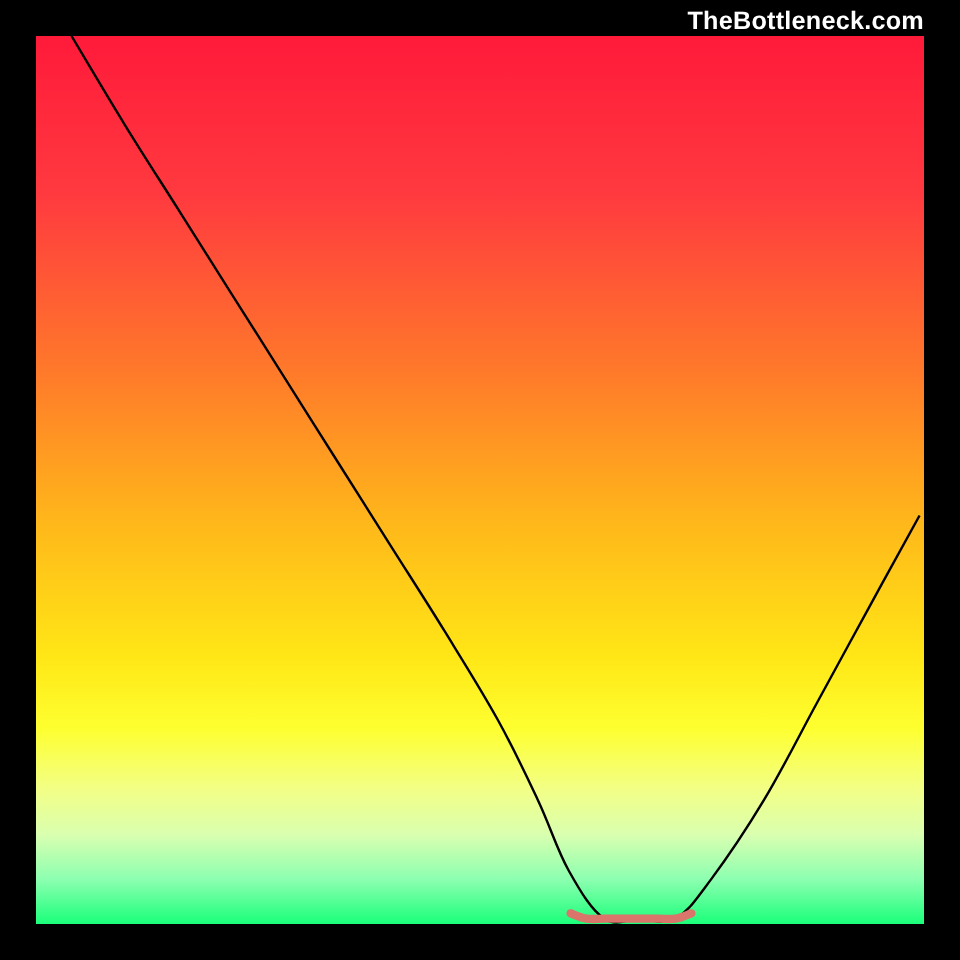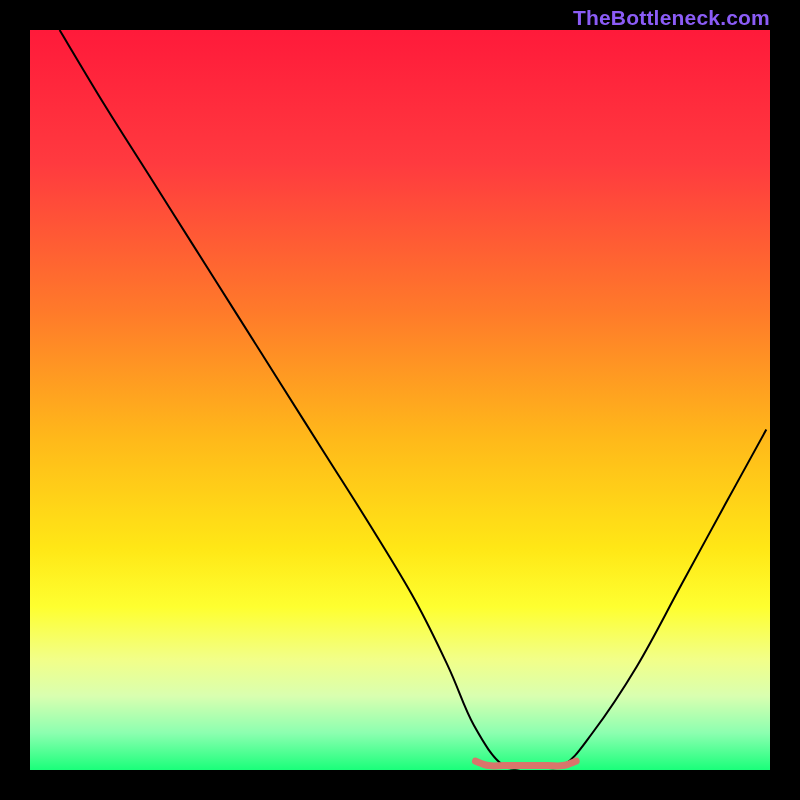--- a/index.html
+++ b/index.html
@@ -31,21 +31,21 @@
     width: 100%;
     height: 100%;
   }
   .watermark {
     position: absolute;
     top: 6px;
     right: 30px;
     font-family: Arial, Helvetica, sans-serif;
     font-size: 21px;
     font-weight: 600;
-    color: #8b5cf6;
+    color: #ffffff;
     letter-spacing: 0.2px;
   }
 </style>
 </head>
 <body>
 
 <div class="chart-container">
 
   <div class="plot-area">
     <svg class="gradient-bg" viewBox="0 0 740 740" preserveAspectRatio="none">

